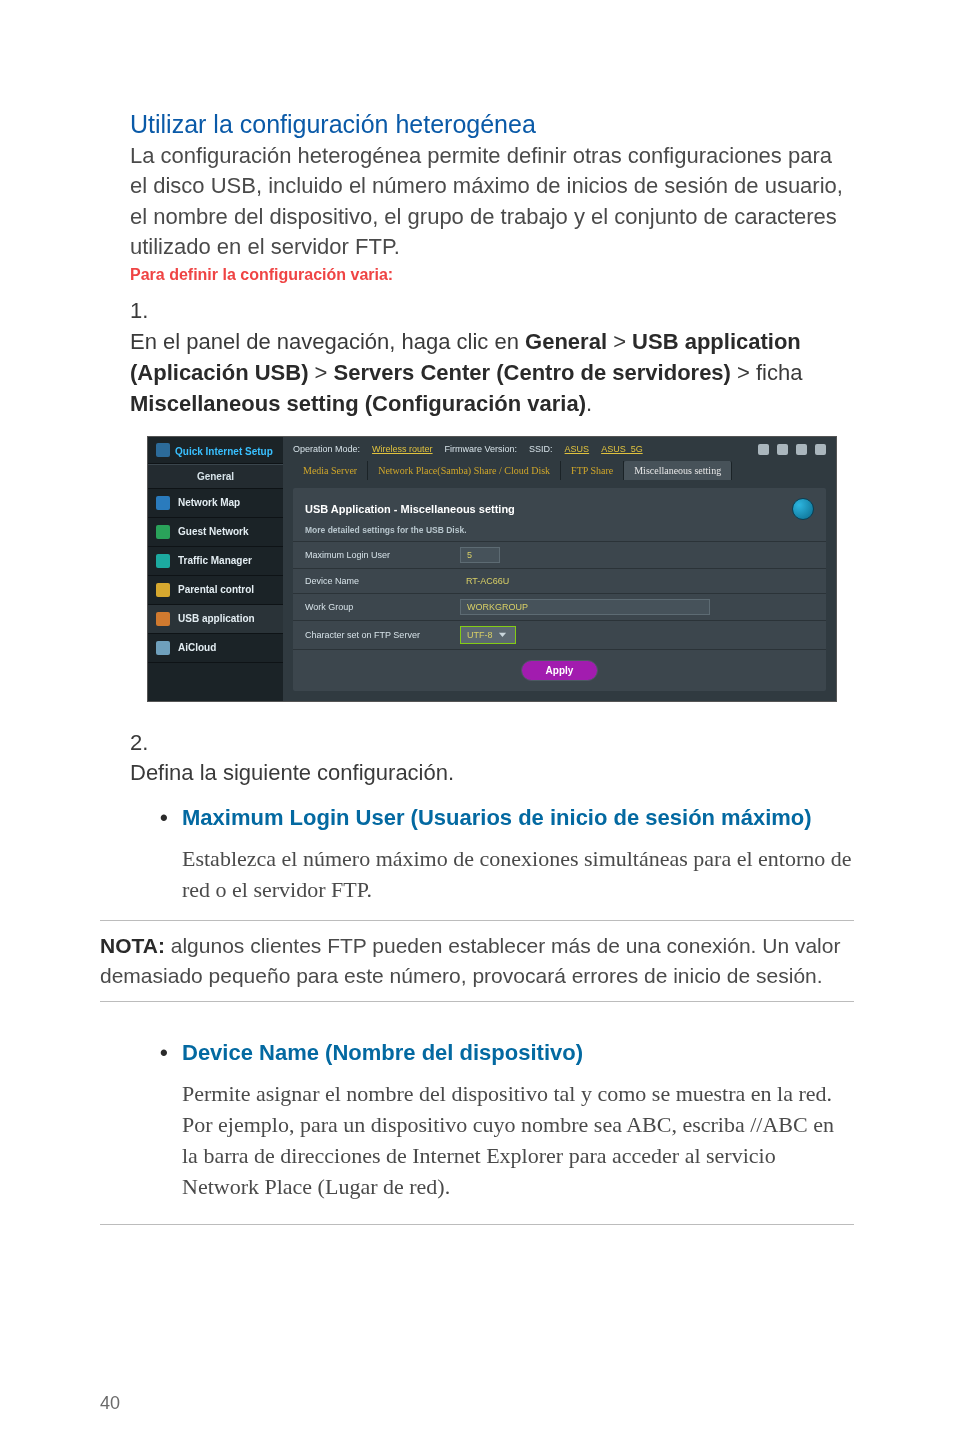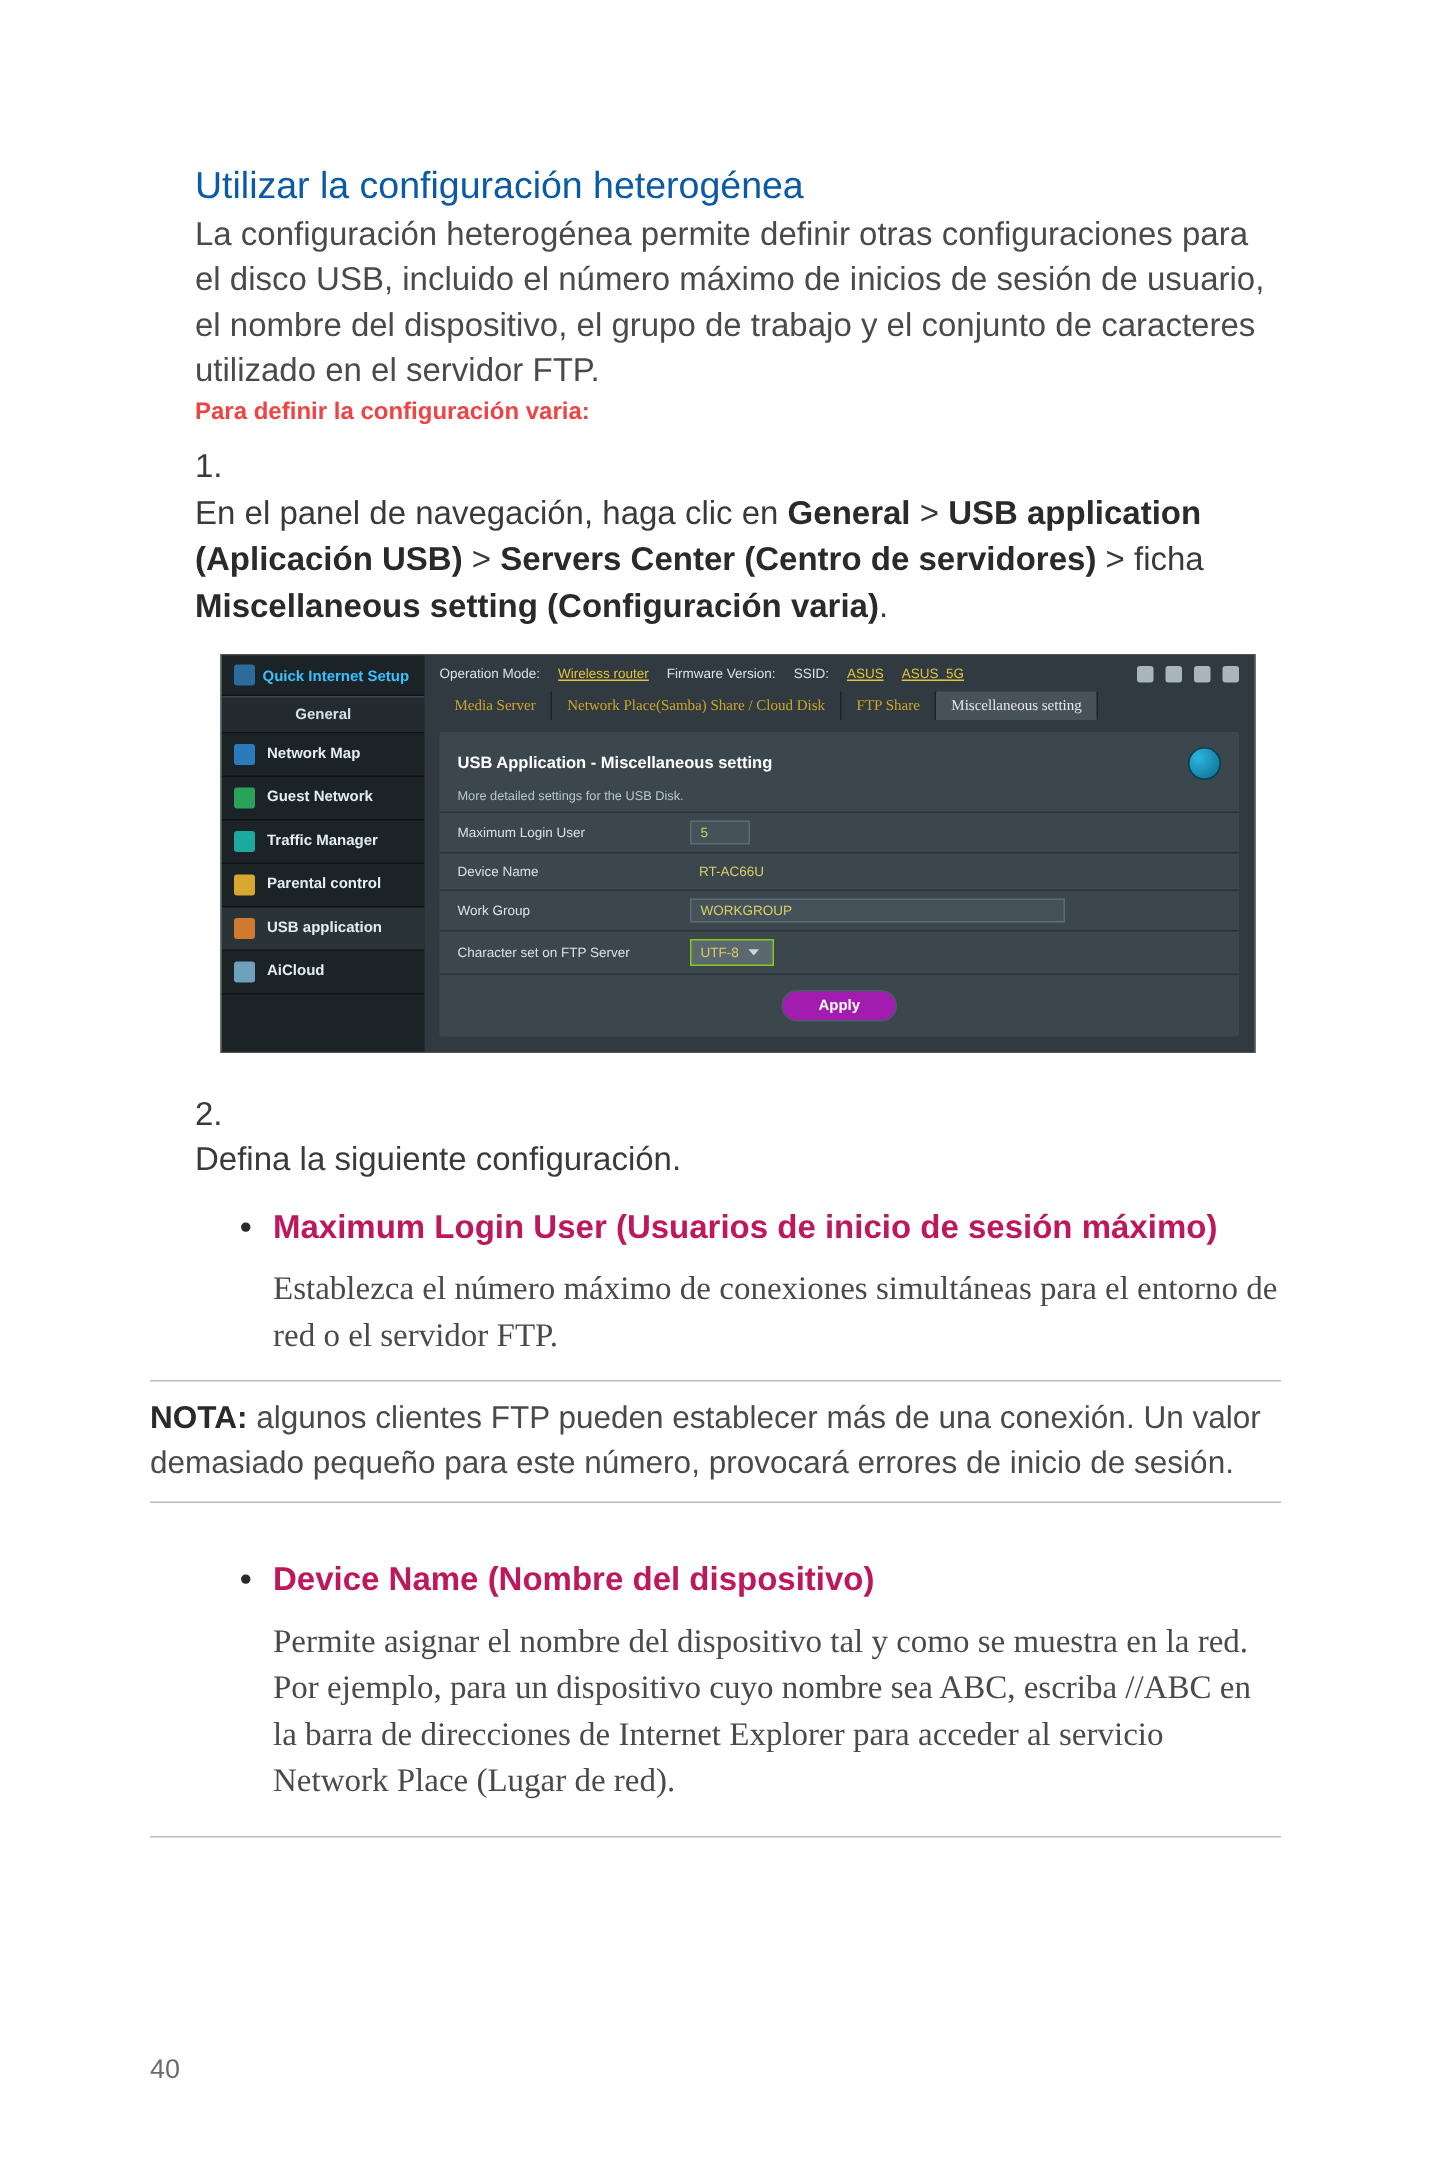--- a/index.html
+++ b/index.html
@@ -135,20 +135,21 @@
     width: 22px; height: 22px;
     border-radius: 50%;
     background: radial-gradient(circle at 30% 30%, #2db6e0, #0a6a8c);
     border: 1px solid #083f54;
   }
   .ss-panel-sub {
     padding: 3px 12px 6px 12px;
     font-size: 8.5px;
     color: #b8c6cd;
     border-bottom: 1px solid #2b3338;
+    font-weight: bold;
   }
   .ss-field {
     display: flex;
     padding: 5px 12px;
     border-bottom: 1px solid #2b3338;
     align-items: center;
   }
   .ss-field .flabel { width: 155px; font-size: 9px; color: #d6e2e8; }
   .ss-field .fval {
     font-size: 9px;
@@ -188,21 +189,21 @@
     margin-bottom: 6px;
   }
   ul.bullets > li::before {
     content: "•";
     position: absolute;
     left: 0;
     top: 0;
     font-weight: 700;
     color: #2a2a2a;
   }
-  .bullet-title { font-weight: 700; color: #be185d; }
+  .bullet-title { font-weight: 700; color: #0369a1; }
   .bullet-body {
     font-size: 22px;
     line-height: 1.4;
     color: #4a4a4a;
     margin: 10px 0 0 52px;
     font-family: Liberation Serif, serif;
   }
   .note-box {
     border-top: 1px solid #bcbcbc;
     border-bottom: 1px solid #bcbcbc;
@@ -214,21 +215,21 @@
     width: calc(100% + 30px);
   }
   .note-box .nb { font-weight: 700; color: #2a2a2a; }
   .sep-bottom {
     border-top: 1px solid #bcbcbc;
     margin: 22px 0 0 -30px;
     width: calc(100% + 30px);
   }
   .pagenum {
     position: absolute;
-    bottom: 48px;
+    bottom: 24px;
     left: 100px;
     font-size: 18px;
     color: #6a6a6a;
   }
 </style>
 </head>
 <body>
 
 <div class="page">
   <h2 class="blue">Utilizar la configuración heterogénea</h2>

